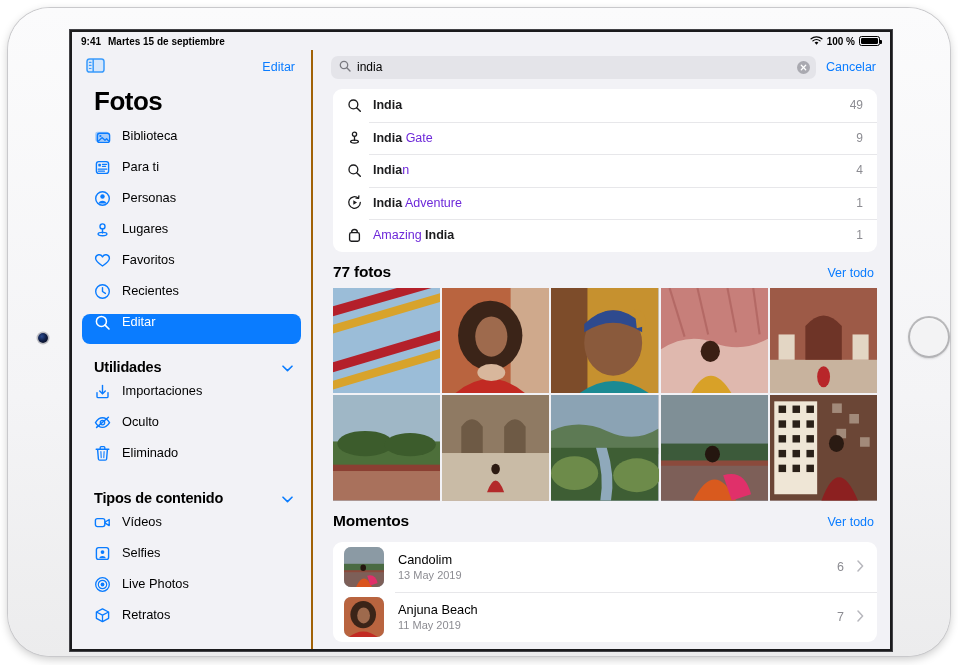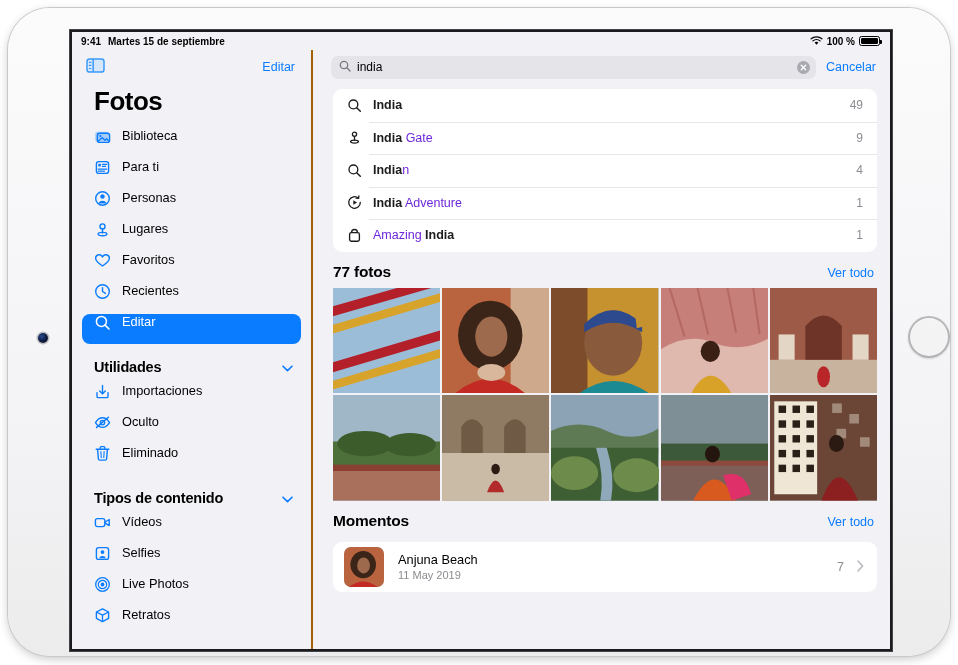--- a/index.html
+++ b/index.html
@@ -583,20 +583,41 @@
           </div>
 
         <div class="sec-head">
           <span class="sec-title">Momentos</span>
           <span class="sec-link">Ver todo</span>
         </div>
         <div class="card" id="mom-card">
             <div class="mom-row">
               <div class="mom-thumb">
                 <svg viewBox="0 0 100 100" preserveAspectRatio="none">
+                  <rect width="100" height="100" fill="#8b9aa4"></rect>
+                  <rect y="42" width="100" height="22" fill="#4a6b43"></rect>
+                  <rect y="62" width="100" height="38" fill="#7d5f58"></rect>
+                  <rect y="58" width="100" height="5" fill="#8b4a3c"></rect>
+                  <ellipse cx="48" cy="52" rx="7" ry="8" fill="#24160f"></ellipse>
+                  <path d="M30 100 q20 -42 40 0 Z" fill="#d9541e"></path>
+                  <path d="M58 72 q20 -6 26 18 l-18 6 Z" fill="#e0306a"></path>
+                </svg>
+              </div>
+              <div>
+                <div class="mom-name">Candolim</div>
+                <div class="mom-date">13 May 2019</div>
+              </div>
+              <span class="mom-cnt">6</span>
+              <span class="chev-r"><svg width="7" height="12" viewBox="0 0 7 12">
+                  <path d="M1 1 L5.6 6 L1 11" fill="none" stroke="#b7b7bd" stroke-width="1.5" stroke-linecap="round" stroke-linejoin="round"></path>
+                </svg></span>
+            </div>
+            <div class="mom-row">
+              <div class="mom-thumb">
+                <svg viewBox="0 0 100 100" preserveAspectRatio="none">
                   <rect width="100" height="100" fill="#b9643f"></rect>
                   <ellipse cx="48" cy="44" rx="32" ry="34" fill="#3b2418"></ellipse>
                   <ellipse cx="49" cy="46" rx="16" ry="20" fill="#9e6a4d"></ellipse>
                   <path d="M12 100 q36 -28 72 0 Z" fill="#c22a23"></path>
                 </svg>
               </div>
               <div>
                 <div class="mom-name">Anjuna Beach</div>
                 <div class="mom-date">11 May 2019</div>
               </div>

